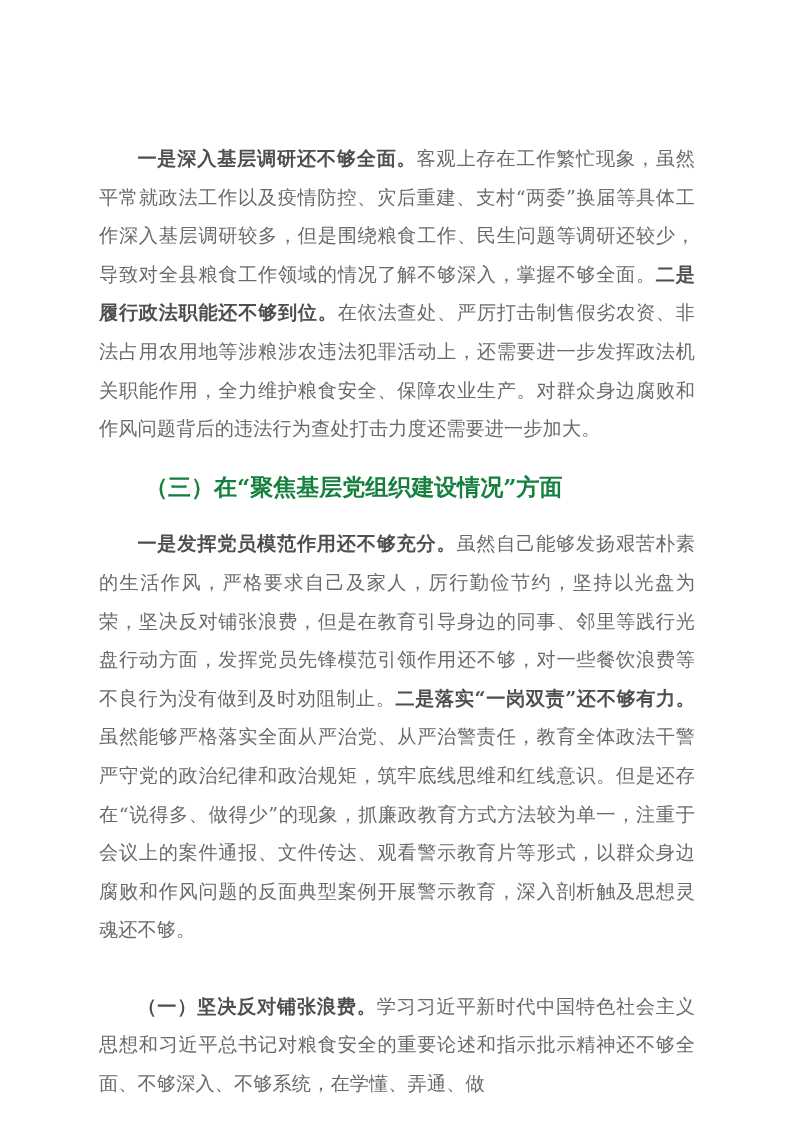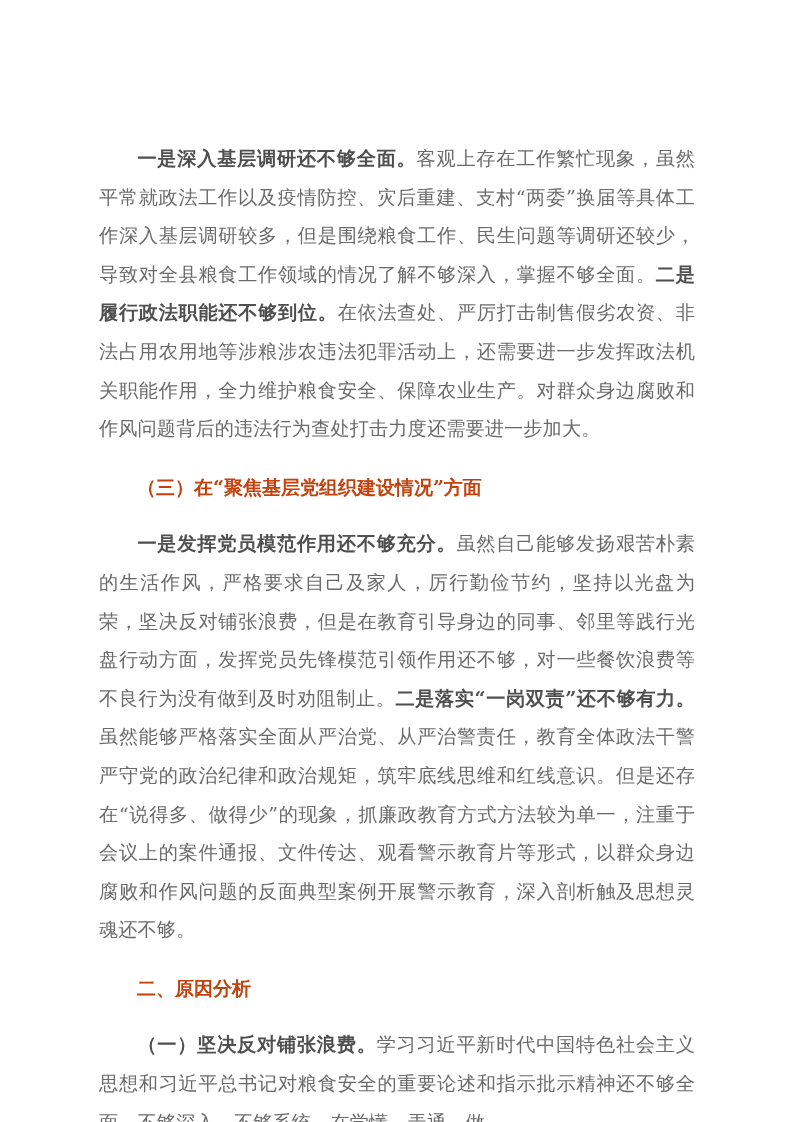--- a/index.html
+++ b/index.html
@@ -40,24 +40,24 @@
     text-align: justify;
     text-justify: inter-ideograph;
     text-indent: 2em;
     letter-spacing: 0.1px;
     word-break: break-all;
   }
 
   .heading {
     margin: 0;
     padding: 0;
-    font-size: 19px;
+    font-size: 23px;
     line-height: 38.6px;
     font-weight: bold;
-    color: #c2410c;
+    color: #15803d;
     text-indent: 2em;
     text-align: left;
   }
 
   .lead {
     font-weight: bold;
     color: #4f4f4f;
   }
 
   .spacer-half {
@@ -76,21 +76,20 @@
     <div class="spacer-half"></div>
 
     <p class="heading">（三）在“聚焦基层党组织建设情况”方面</p>
 
     <div class="spacer-half"></div>
 
     <p class="para"><span class="lead">一是发挥党员模范作用还不够充分。</span><span>虽然自己能够发扬艰苦朴素的生活作风，严格要求自己及家人，厉行勤俭节约，坚持以光盘为荣，坚决反对铺张浪费，但是在教育引导身边的同事、邻里等践行光盘行动方面，发挥党员先锋模范引领作用还不够，对一些餐饮浪费等不良行为没有做到及时劝阻制止。</span><span class="lead">二是落实“一岗双责”还不够有力。</span><span>虽然能够严格落实全面从严治党、从严治警责任，教育全体政法干警严守党的政治纪律和政治规矩，筑牢底线思维和红线意识。但是还存在“说得多、做得少”的现象，抓廉政教育方式方法较为单一，注重于会议上的案件通报、文件传达、观看警示教育片等形式，以群众身边腐败和作风问题的反面典型案例开展警示教育，深入剖析触及思想灵魂还不够。</span></p>
 
     <div class="spacer-half"></div>
 
-    <p class="heading">二、原因分析</p>
 
     <div class="spacer-half"></div>
 
     <p class="para"><span class="lead">（一）坚决反对铺张浪费。</span><span>学习习近平新时代中国特色社会主义思想和习近平总书记对粮食安全的重要论述和指示批示精神还不够全面、不够深入、不够系统，在学懂、弄通、做</span></p>
 
   </div>
 
 </div>
 
 </body></html>

